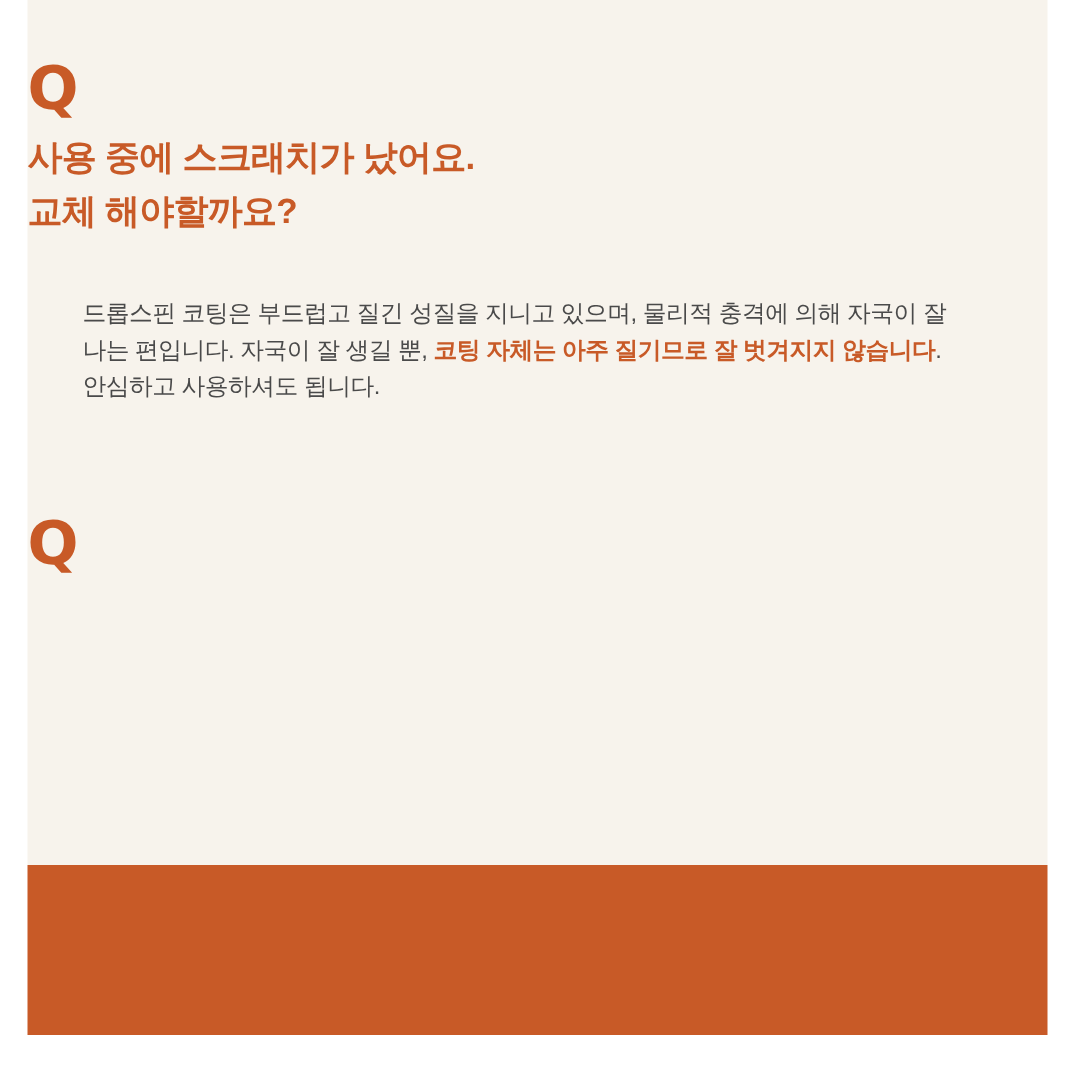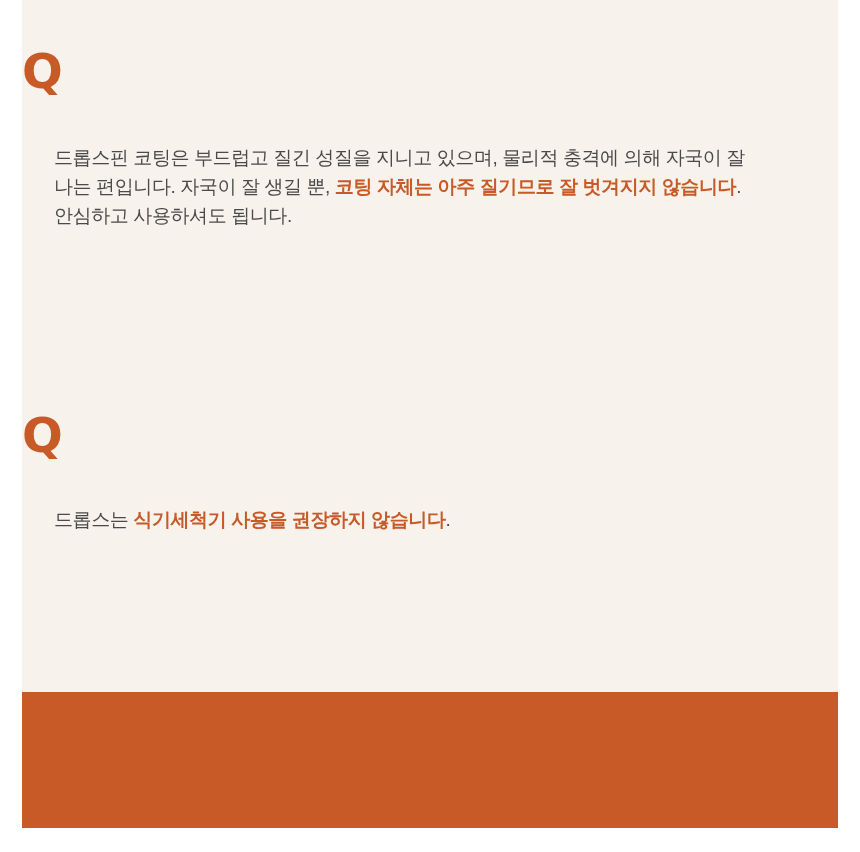--- a/index.html
+++ b/index.html
@@ -57,21 +57,21 @@
     letter-spacing: -0.6px;
   }
   .q-title .line { display: block; }
 
   .answer {
     font-family: "Liberation Sans", sans-serif;
     font-size: 19px;
     line-height: 29px;
     color: #4a4a4a;
     letter-spacing: -0.4px;
-    margin: 4px;
+    margin: 16px;
     padding-left: 28px;
   }
   .answer-1 { margin-top: 47px; width: 700px; }
   .answer-2 { margin-top: 45px; width: 700px; }
 
   .hl {
     color: #c85a27;
     font-weight: bold;
   }
 
@@ -95,30 +95,31 @@
 </head>
 <body>
 
 <div class="page">
 
   <div class="faq-panel">
     <div class="faq-inner">
 
       <div class="q-block q-block-1">
         <div class="q-mark">Q</div>
+        <div class="q-title">
+          <span class="line">사용 중에 스크래치가 났어요.</span>
+          <span class="line">교체 해야할까요?</span>
+        </div>
         <p class="answer answer-1">
           <span>드롭스핀 코팅은 부드럽고 질긴 성질을 지니고 있으며, 물리적 충격에 의해 자국이 잘 나는 편입니다. 자국이 잘 생길 뿐, </span><span class="hl">코팅 자체는 아주 질기므로 잘 벗겨지지 않습니다</span><span>. 안심하고 사용하셔도 됩니다.</span>
         </p>
       </div>
 
       <div class="q-block q-block-2">
         <div class="q-mark">Q</div>
-        <p class="answer answer-2">
-          <span>드롭스는 </span><span class="hl">식기세척기 사용을 권장하지 않습니다</span><span>.</span>
-        </p>
       </div>
 
     </div>
   </div>
 
   <div class="bottom-bar"></div>
   <div class="footer-strip"></div>
 
 </div>
 

